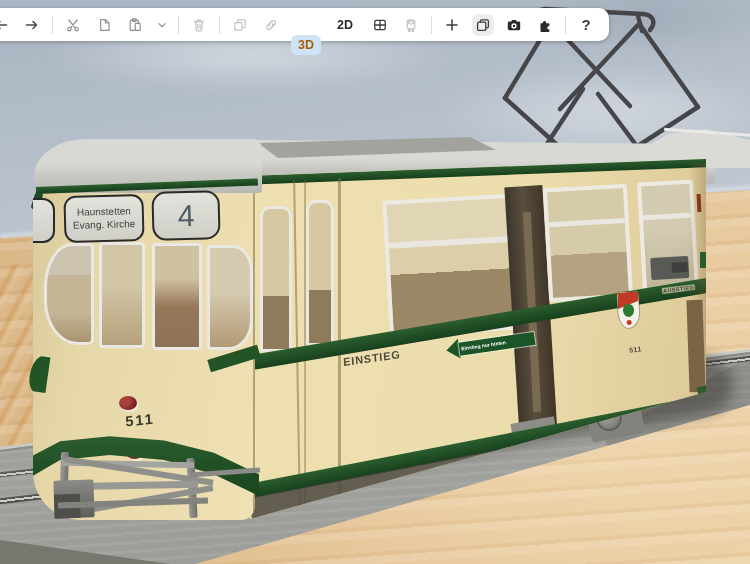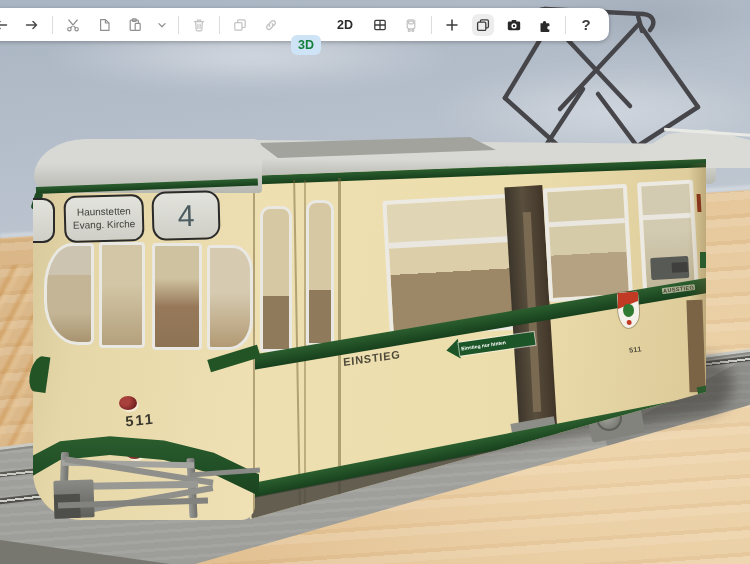--- a/index.html
+++ b/index.html
@@ -37,21 +37,21 @@
   .doorline{background:rgba(120,100,55,.5);}
   .signbox{background:linear-gradient(180deg,#e3e3dd,#cfcfc8);border:2.5px solid #2a2a2a;box-sizing:border-box;
            display:flex;align-items:center;justify-content:center;text-align:center;}
   .tinytext{color:#4f4a3a;font-weight:bold;}
   
   .toolbar{position:absolute;left:-22px;top:8px;height:33px;display:flex;align-items:center;gap:9px;
            background:#fff;border-radius:10px;padding:0 12px;box-shadow:0 1px 4px rgba(0,0,0,.28);}
   .tb-btn{width:22px;height:22px;display:flex;align-items:center;justify-content:center;border-radius:6px;flex:0 0 auto;}
   .tb-btn svg{display:block;}
   .tb-mode{font-size:12.5px;font-weight:bold;color:#2b2b2b;padding:3px 7px;border-radius:6px;flex:0 0 auto;}
-  .tb-mode.active{background:#cfe3f6;color:#15803d;margin-top:40px;}
+  .tb-mode.active{background:#cfe3f6;color:#a16207;margin-top:40px;}
   .tb-bg{background:#ededed;}
   .sep{width:1px;height:18px;background:#dcdcdc;flex:0 0 auto;}
   .help{font-size:15px;font-weight:bold;color:#3c3c3c;}
 </style>
 </head>
 <body>
 
 <div class="stage">
 
   <div class="abs sky"></div>

